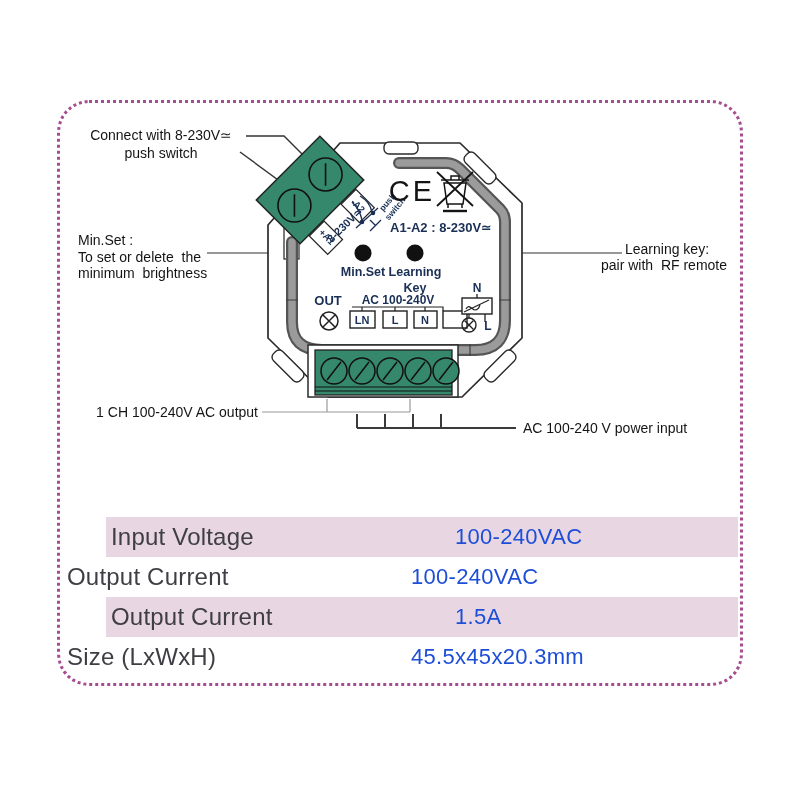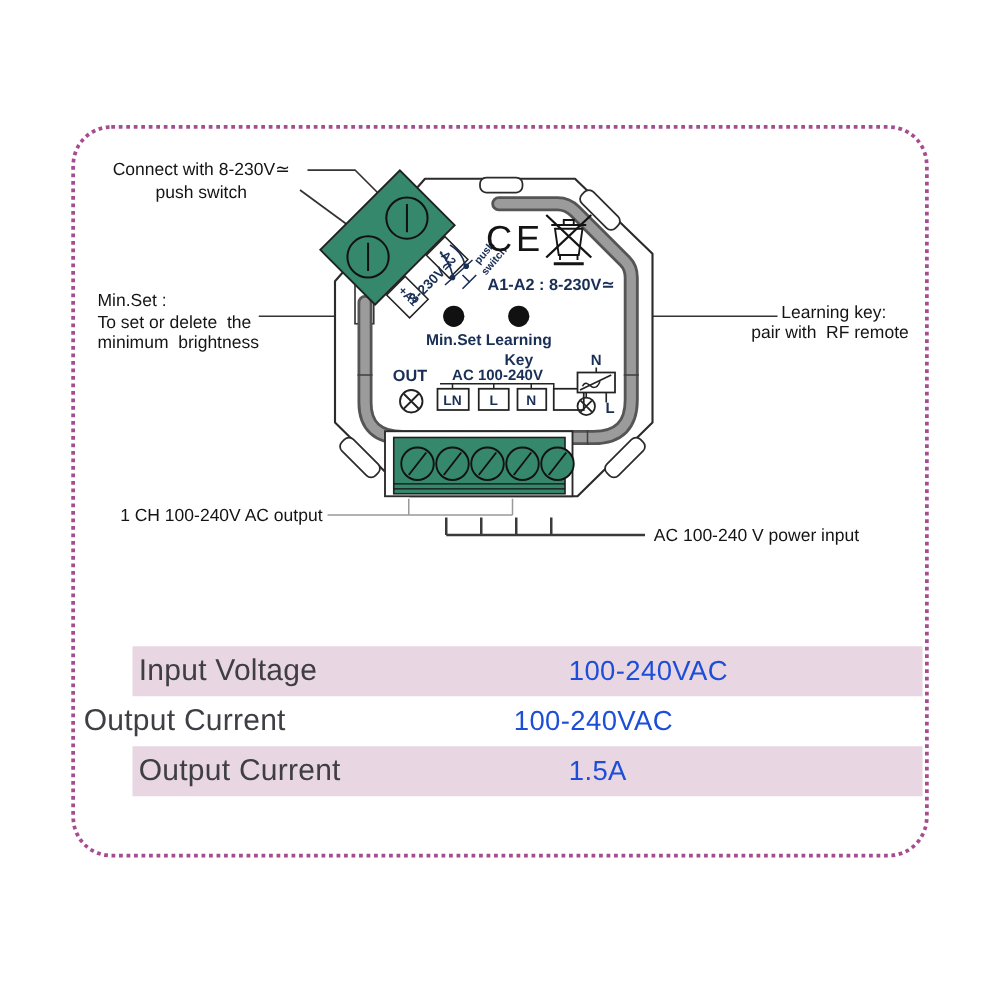--- a/index.html
+++ b/index.html
@@ -163,15 +163,19 @@
       <div class="spec-value">100-240VAC</div>
     </div>
     <div class="spec-row">
       <div class="spec-label">Output Current</div>
       <div class="spec-value">100-240VAC</div>
     </div>
     <div class="spec-row pink">
       <div class="spec-label">Output Current</div>
       <div class="spec-value">1.5A</div>
     </div>
+    <div class="spec-row">
+      <div class="spec-label">Size (LxWxH)</div>
+      <div class="spec-value">45.5x45x20.3mm</div>
+    </div>
   </div>
 
 </div>
 
 </body></html>

